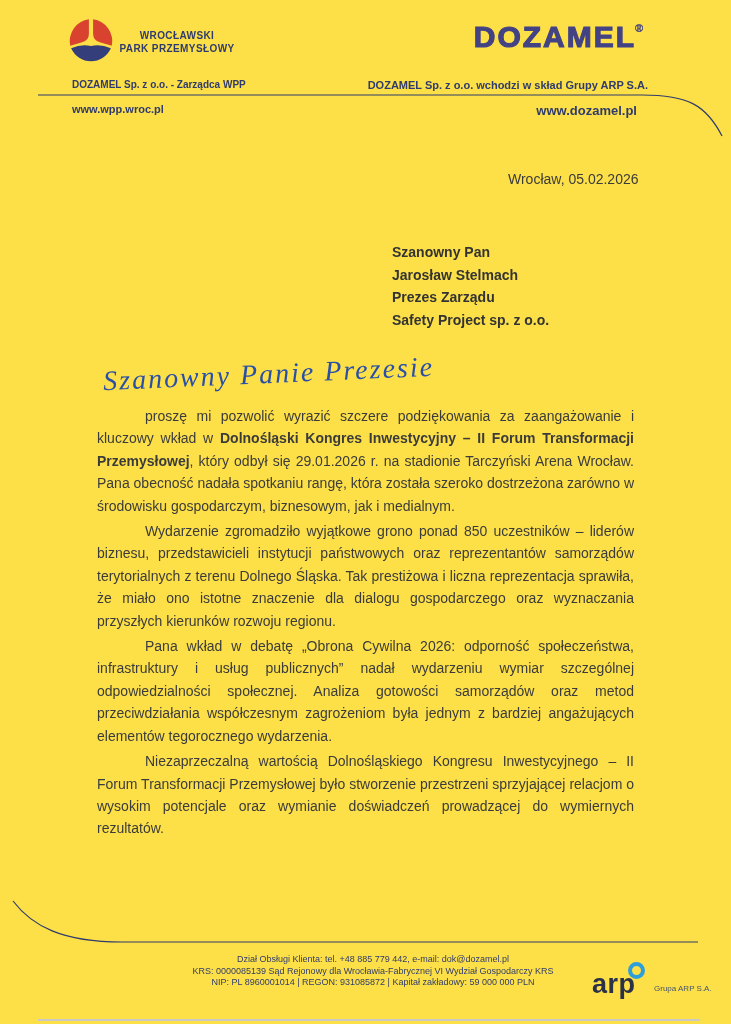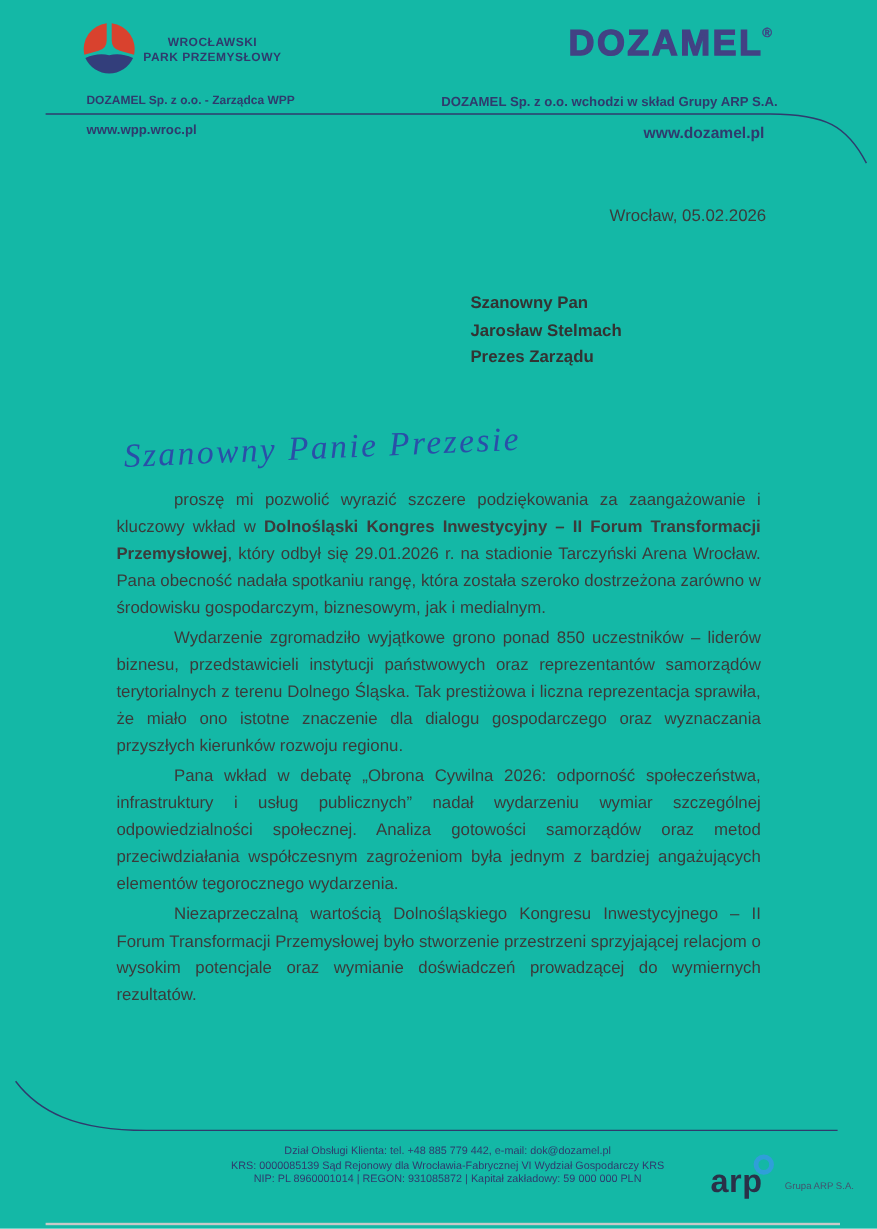--- a/index.html
+++ b/index.html
@@ -1,16 +1,16 @@
 <!DOCTYPE html>
 <html><head>
 <meta charset="utf-8">
 <style>
   html,body{margin:0;padding:0;background:#ffffff;}
-  .page{position:relative;width:731px;height:1024px;background:#14b8a6;overflow:hidden;
+  .page{position:relative;width:731px;height:1024px;background:#fde047;overflow:hidden;
         font-family:"Liberation Sans", sans-serif;}
   
   .wpp-logo{position:absolute;left:68px;top:18px;width:46px;height:46px;}
   .wpp-name{position:absolute;left:114px;top:29px;width:126px;text-align:center;
             font-size:10px;font-weight:bold;letter-spacing:.4px;line-height:13px;color:#2f3b6d;}
   .hdr-sub-left{position:absolute;left:72px;top:79px;font-size:10px;font-weight:bold;color:#2f3b6d;}
   .hdr-sub-right{position:absolute;right:83px;top:79px;font-size:11px;font-weight:bold;color:#2f3b6d;}
   .hdr-web-left{position:absolute;left:72px;top:103px;font-size:11px;font-weight:bold;color:#2f3b6d;text-align:center;}
   .hdr-web-right{position:absolute;right:94px;top:103px;font-size:13px;font-weight:bold;color:#2f3b6d;}
   .wordmark{position:absolute;left:468px;top:20px;width:182px;text-align:center;
@@ -69,20 +69,21 @@
 
   <div class="hdr-web-left">www.wpp.wroc.pl</div>
   <div class="hdr-web-right">www.dozamel.pl</div>
 
   <div class="date">Wrocław, 05.02.2026</div>
 
   <div class="recipient">
     <div>Szanowny Pan</div>
     <div>Jarosław Stelmach</div>
     <div>Prezes Zarządu</div>
+    <div>Safety Project sp. z o.o.</div>
   </div>
 
   <div class="salutation">Szanowny Panie Prezesie</div>
 
   <div class="body-text">
       <p><span>proszę mi pozwolić wyrazić szczere podziękowania za zaangażowanie i kluczowy wkład w </span><b>Dolnośląski Kongres Inwestycyjny – II Forum Transformacji Przemysłowej</b><span>, który odbył się 29.01.2026 r. na stadionie Tarczyński Arena Wrocław. Pana obecność nadała spotkaniu rangę, która została szeroko dostrzeżona zarówno w środowisku gospodarczym, biznesowym, jak i medialnym.</span></p>
       <p><span>Wydarzenie zgromadziło wyjątkowe grono ponad 850 uczestników – liderów biznesu, przedstawicieli instytucji państwowych oraz reprezentantów samorządów terytorialnych z terenu Dolnego Śląska. Tak prestiżowa i liczna reprezentacja sprawiła, że miało ono istotne znaczenie dla dialogu gospodarczego oraz wyznaczania przyszłych kierunków rozwoju regionu.</span></p>
       <p><span>Pana wkład w debatę „Obrona Cywilna 2026: odporność społeczeństwa, infrastruktury i usług publicznych” nadał wydarzeniu wymiar szczególnej odpowiedzialności społecznej. Analiza gotowości samorządów oraz metod przeciwdziałania współczesnym zagrożeniom była jednym z bardziej angażujących elementów tegorocznego wydarzenia.</span></p>
       <p><span>Niezaprzeczalną wartością Dolnośląskiego Kongresu Inwestycyjnego – II Forum Transformacji Przemysłowej było stworzenie przestrzeni sprzyjającej relacjom o wysokim potencjale oraz wymianie doświadczeń prowadzącej do wymiernych rezultatów.</span></p>
     </div>

